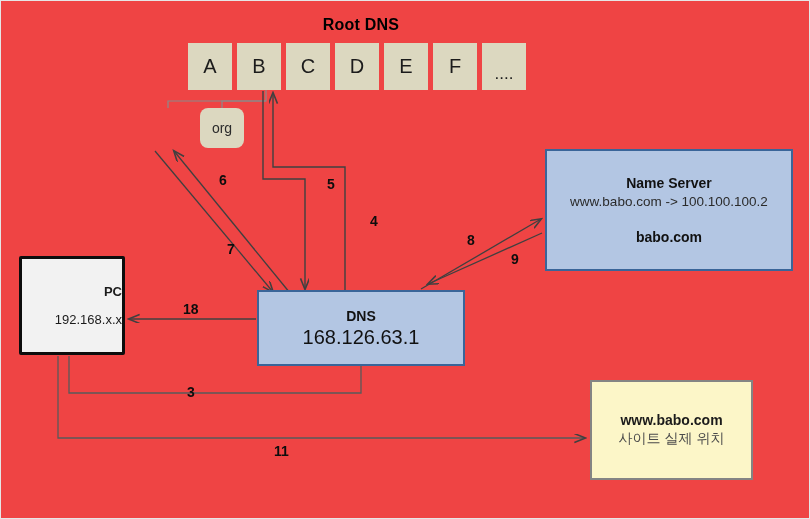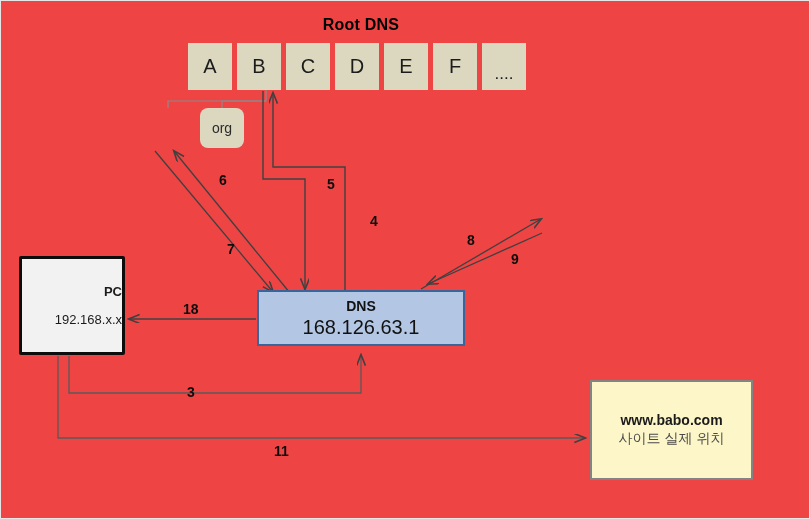--- a/index.html
+++ b/index.html
@@ -106,21 +106,21 @@
   #pc-node .t2 {
     font-size: 13px;
     color: #1b1b1b;
   }
 
   
   #dns-node {
     left: 256px;
     top: 289px;
     width: 208px;
-    height: 56px;
+    height: 76px;
     background: #b3c6e3;
     border: 2px solid #3a6599;
     text-align: right;
   }
   #dns-node .t1 {
     font-size: 14px;
     font-weight: bold;
     color: #111111;
     margin-bottom: 2px;
   }
@@ -238,20 +238,25 @@
   <div class="node" id="pc-node">
     <div class="t1">PC</div>
     <div class="t2">192.168.x.x</div>
   </div>
 
   <div class="node" id="dns-node">
     <div class="t1">DNS</div>
     <div class="t2">168.126.63.1</div>
   </div>
 
+  <div class="node" id="nameserver-node">
+    <div class="t1">Name Server</div>
+    <div class="t2">www.babo.com -&gt; 100.100.100.2</div>
+    <div class="t3">babo.com</div>
+  </div>
 
   <div class="node" id="website-node">
     <div class="t1">www.babo.com</div>
     <div class="t2">사이트 실제 위치</div>
   </div>
 
   <div class="step-label" style="left:186px; top:383px;">3</div>
   <div class="step-label" style="left:369px; top:212px;">4</div>
   <div class="step-label" style="left:326px; top:175px;">5</div>
   <div class="step-label" style="left:218px; top:171px;">6</div>

